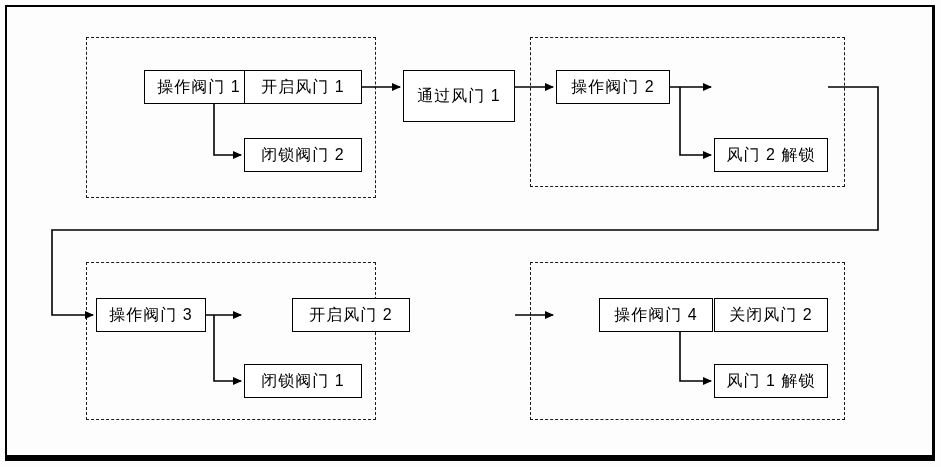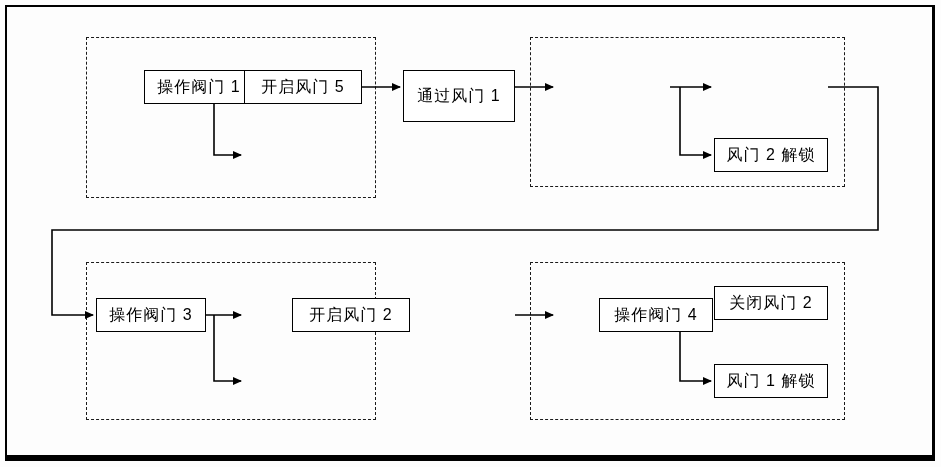--- a/index.html
+++ b/index.html
@@ -83,23 +83,26 @@
 
     <path class="wire" marker-end="url(#arrow)" d="M206 315 L241 315"></path>
     <path class="wire" marker-end="url(#arrow)" d="M214 315 L214 381 L241 381"></path>
     <path class="wire" marker-end="url(#arrow)" d="M362 315 L400 315"></path>
     <path class="wire" marker-end="url(#arrow)" d="M515 315 L553 315"></path>
     <path class="wire" marker-end="url(#arrow)" d="M670 315 L711 315"></path>
     <path class="wire" marker-end="url(#arrow)" d="M680 315 L680 381 L711 381"></path>
   </svg>
 
   <div class="node" style="left:96px; top:70px; width:110px; height:34px;margin-left:48px;">操作阀门 1</div>
-  <div class="node" style="left:244px; top:70px; width:118px; height:34px;">开启风门 5</div>
+  <div class="node" style="left:244px; top:70px; width:118px; height:34px;">开启风门 1</div>
+  <div class="node" style="left:244px; top:138px; width:118px; height:34px;">闭锁阀门 2</div>
   <div class="node" style="left:403px; top:70px; width:112px; height:52px;">通过风门 1</div>
+  <div class="node" style="left:556px; top:70px; width:114px; height:34px;">操作阀门 2</div>
   <div class="node" style="left:714px; top:138px; width:114px; height:34px;">风门 2 解锁</div>
 
   <div class="node" style="left:96px; top:298px; width:110px; height:34px;">操作阀门 3</div>
   <div class="node" style="left:244px; top:298px; width:118px; height:34px;margin-left:48px;">开启风门 2</div>
+  <div class="node" style="left:244px; top:364px; width:118px; height:34px;">闭锁阀门 1</div>
   <div class="node" style="left:556px; top:298px; width:114px; height:34px;margin-left:43px;">操作阀门 4</div>
-  <div class="node" style="left:714px; top:286px; width:114px; height:34px;">关闭风门 2</div>
+  <div class="node" style="left:714px; top:298px; width:114px; height:34px;">关闭风门 2</div>
   <div class="node" style="left:714px; top:364px; width:114px; height:34px;text-align:center;">风门 1 解锁</div>
 
 </div>
 
 </body></html>

